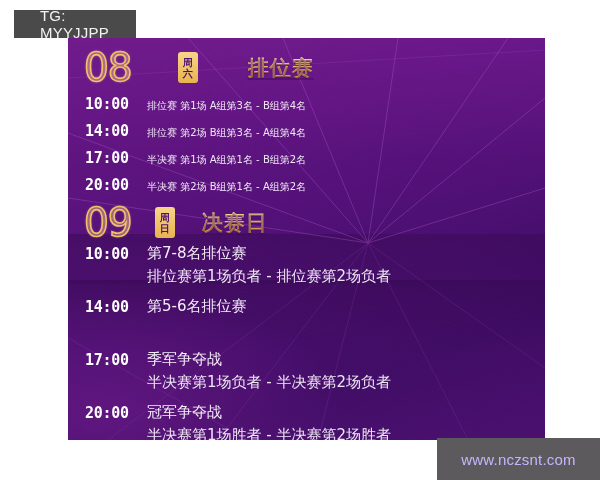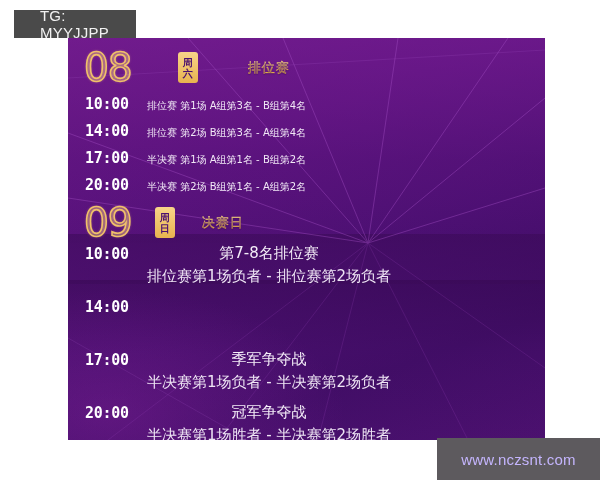--- a/index.html
+++ b/index.html
@@ -82,30 +82,31 @@
     background: linear-gradient(180deg, #f8d489 0%, #e8b34f 100%);
     color: #4b1070;
     font-family: "DejaVu Sans", sans-serif;
     font-size: 10px;
     line-height: 11px;
     font-weight: 700;
     margin-left: -2px;
   }
   .day-title {
     font-family: "DejaVu Sans", sans-serif;
-    font-size: 13px;
+    font-size: 21px;
     line-height: 22px;
     font-weight: 700;
     letter-spacing: 1px;
     background: linear-gradient(180deg, #fae09a 0%, #f2c263 45%, #dfa132 100%);
     -webkit-background-clip: text;
     background-clip: text;
     color: transparent;
     text-shadow: 0 1px 1px rgba(60, 8, 90, 0.45);
     margin-left: 2px;
+    text-decoration: underline;
   }
 
   
   .match-row {
     position: absolute;
     display: flex;
     align-items: baseline;
     white-space: nowrap;
     color: #f4ecf8;
   }
@@ -125,21 +126,21 @@
   }
 
   
   .match-block {
     position: absolute;
     display: flex;
     align-items: flex-start;
     white-space: nowrap;
   }
   .match-block .match-time { padding-top: 1px; }
-  .match-block .mb-lines { display: flex; flex-direction: column; gap: 4px; align-items: center; }
+  .match-block .mb-lines { display: flex; flex-direction: column; gap: 4px; }
   .mb-title {
     font-family: "DejaVu Sans", sans-serif;
     font-size: 15px;
     font-weight: 400;
     color: #f4edf8;
   }
   .mb-sub {
     font-family: "DejaVu Sans", sans-serif;
     font-size: 15px;
     font-weight: 400;
@@ -247,20 +248,21 @@
   <div class="match-block" style="left:17px; top:206px;">
     <span class="match-time">10:00</span>
     <span class="mb-lines">
       <span class="mb-title">第7-8名排位赛</span>
       <span class="mb-sub">排位赛第1场负者 - 排位赛第2场负者</span>
     </span>
   </div>
   <div class="match-block" style="left:17px; top:259px;">
     <span class="match-time">14:00</span>
     <span class="mb-lines">
+      <span class="mb-title">第5-6名排位赛</span>
     </span>
   </div>
   <div class="match-block" style="left:17px; top:312px;">
     <span class="match-time">17:00</span>
     <span class="mb-lines">
       <span class="mb-title">季军争夺战</span>
       <span class="mb-sub">半决赛第1场负者 - 半决赛第2场负者</span>
     </span>
   </div>
   <div class="match-block" style="left:17px; top:365px;">

